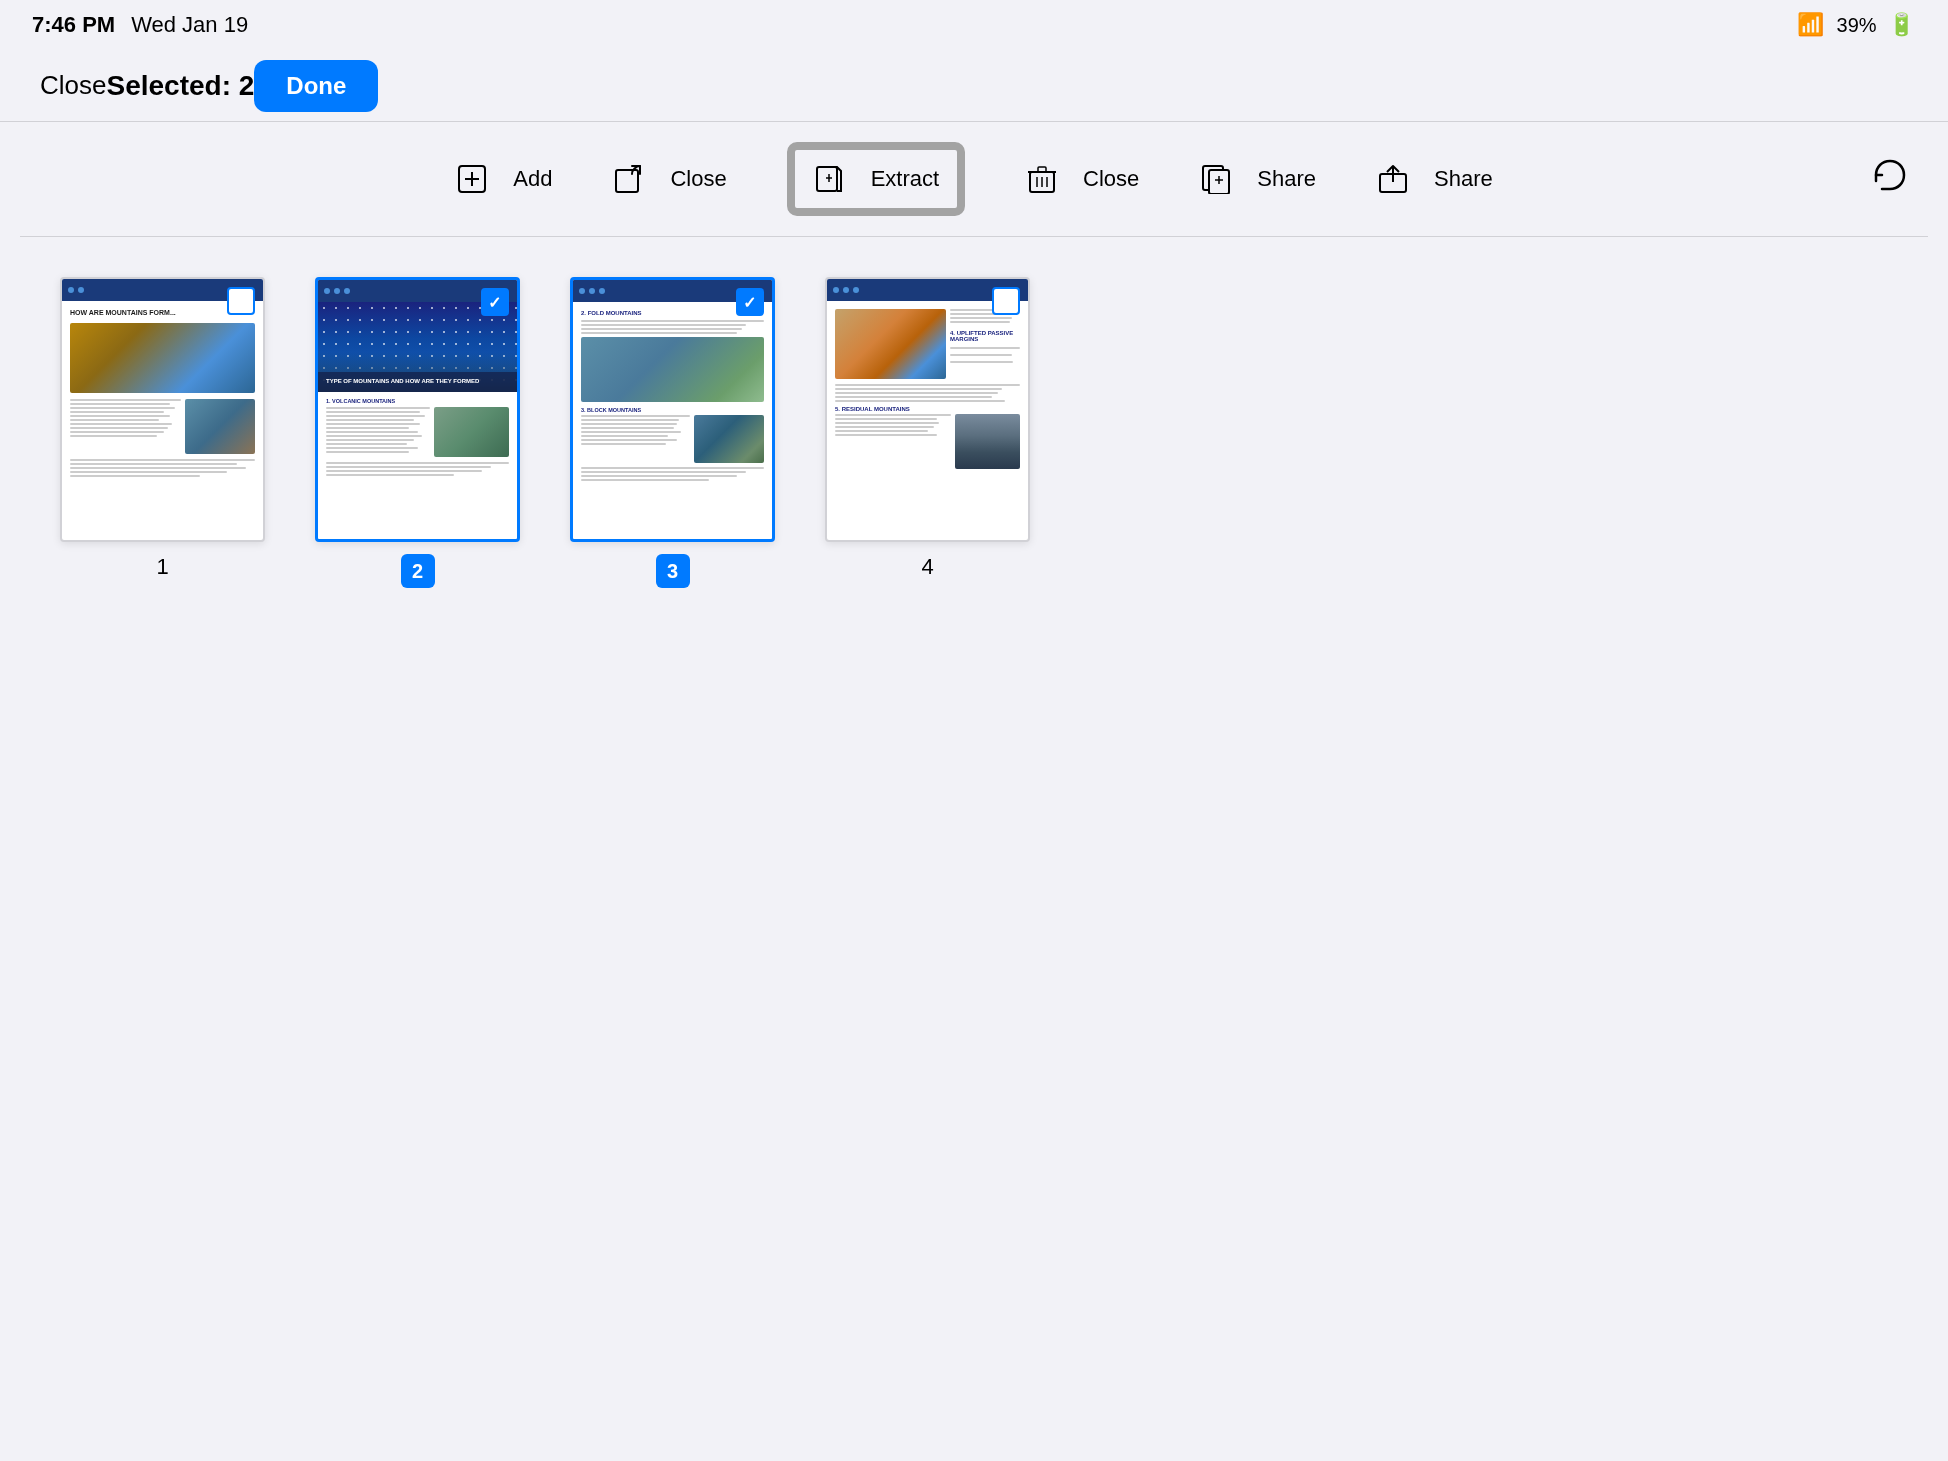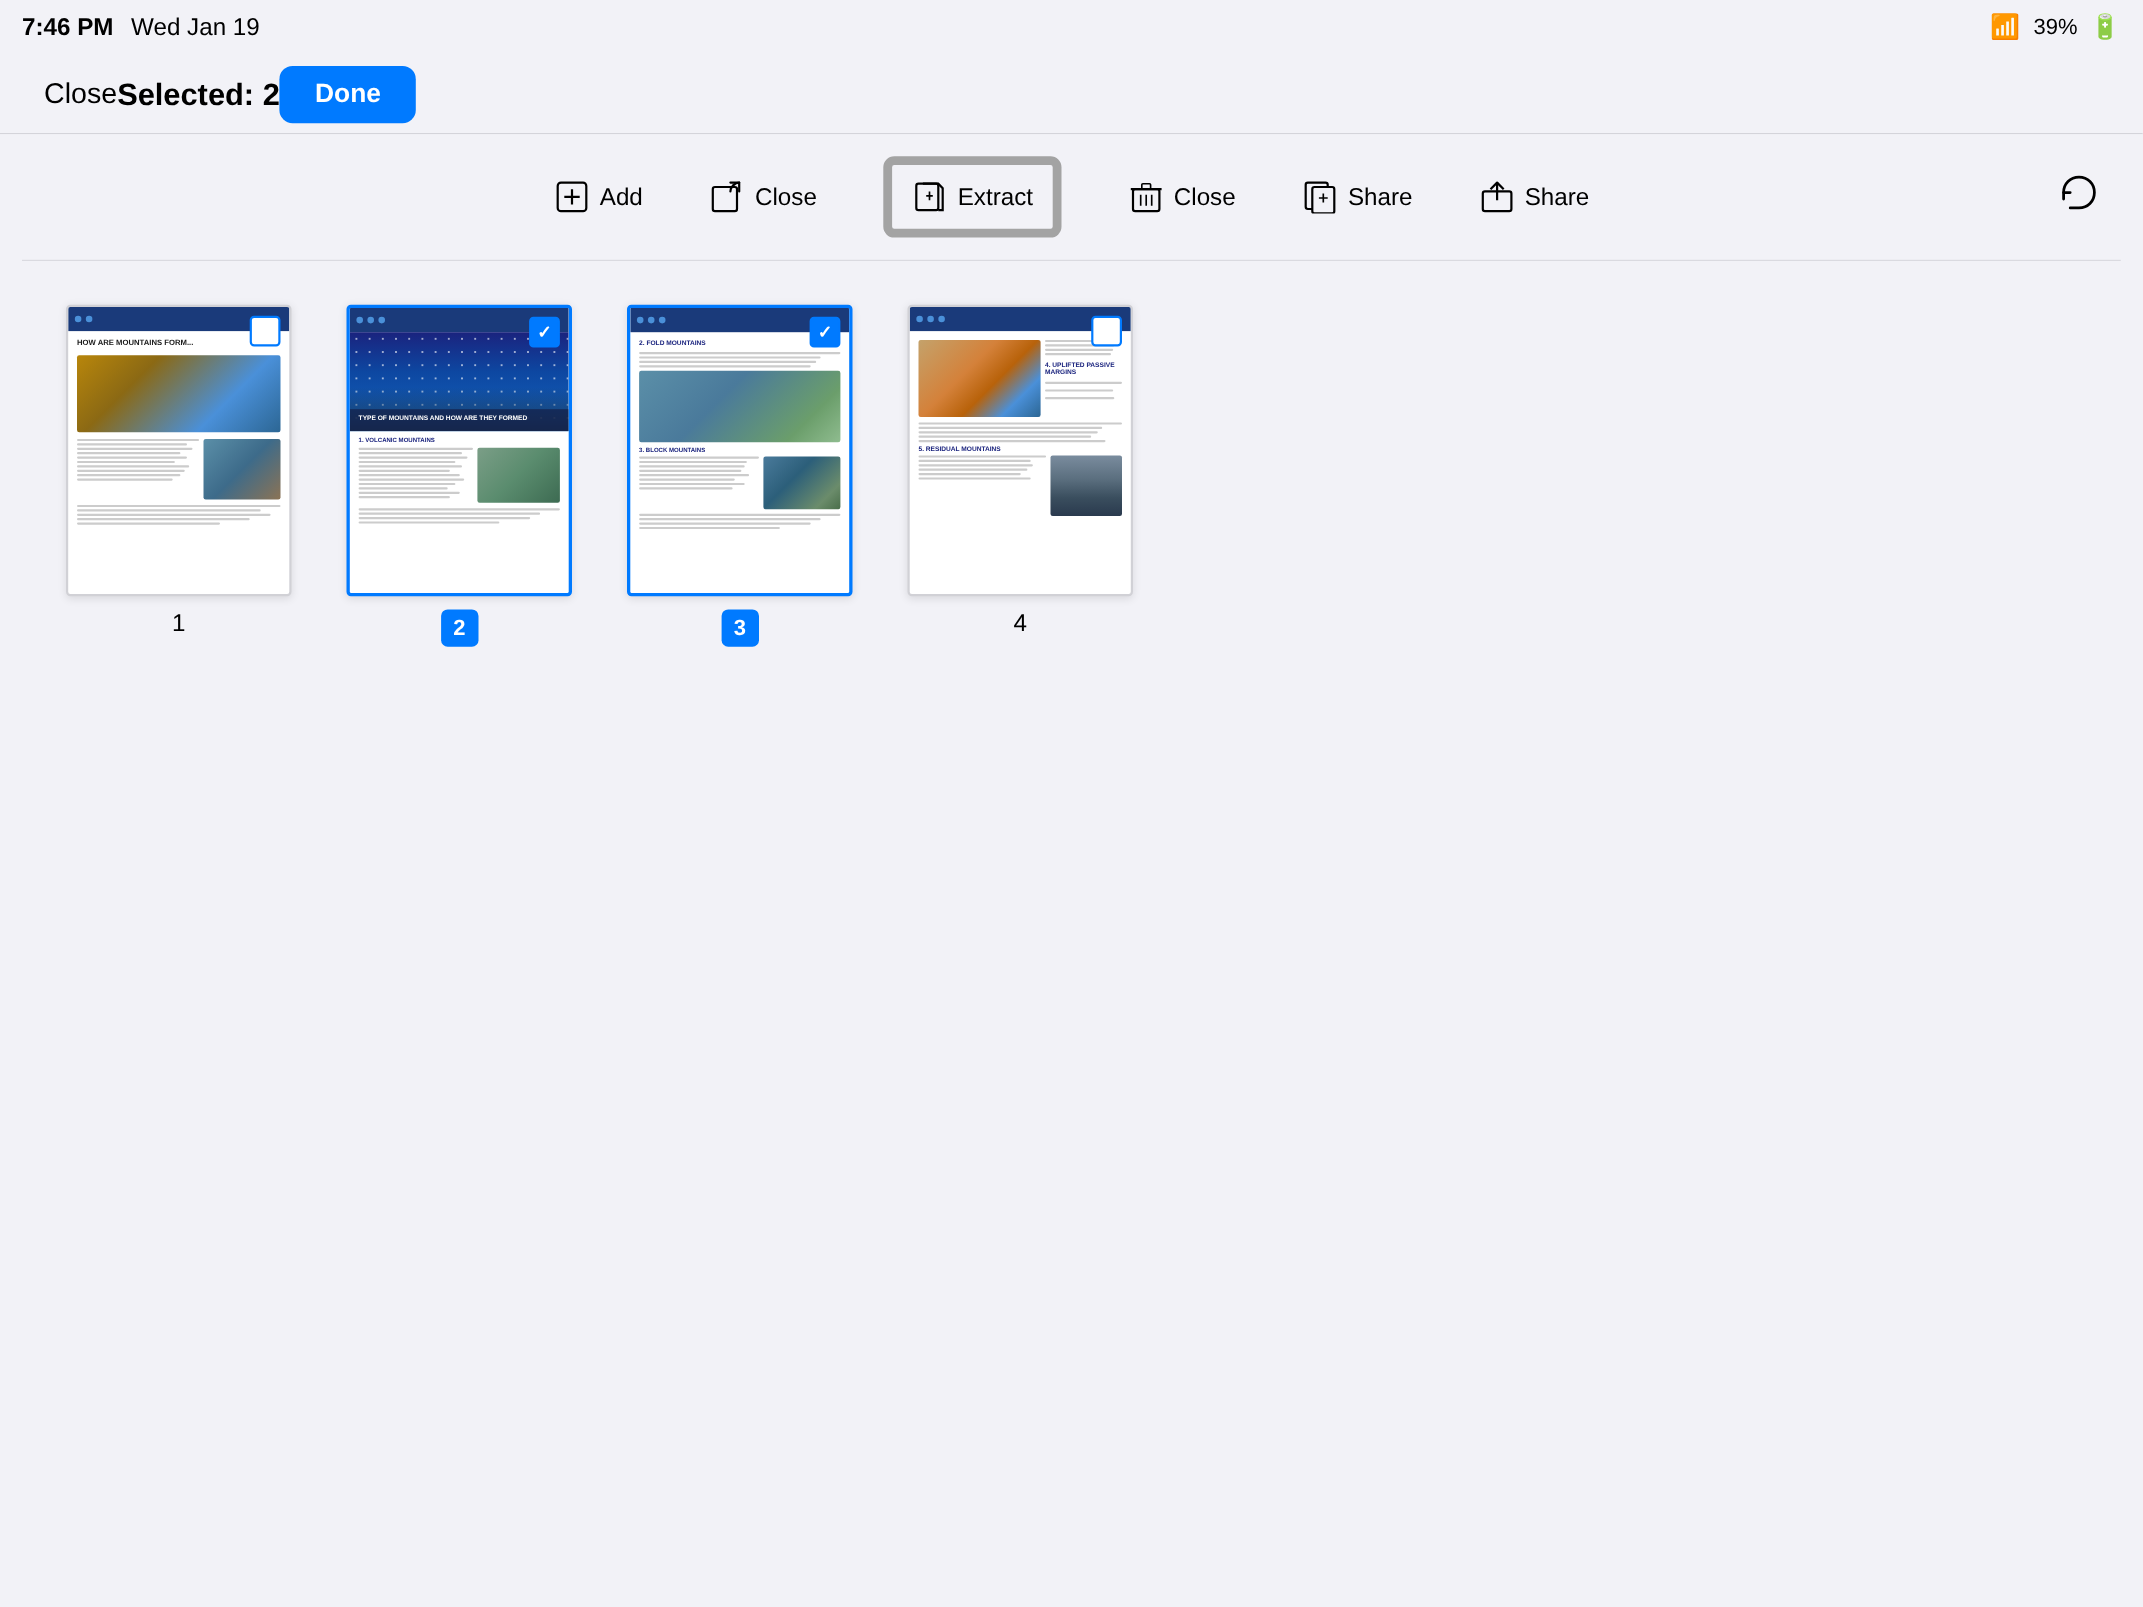--- a/index.html
+++ b/index.html
@@ -9,21 +9,21 @@
       width: 1948px;
       min-height: 1461px;
       overflow-x: hidden;
     }
 
     
     .status-bar {
       display: flex;
       justify-content: space-between;
       align-items: center;
-      padding: 0 20px;
+      padding: 0 32px;
       height: 50px;
       background: #f2f2f7;
     }
     .status-time {
       font-size: 22px;
       font-weight: 600;
       color: #000;
     }
     .status-right {
       display: flex;
@@ -84,21 +84,21 @@
       flex-direction: column;
       align-items: center;
       gap: 4px;
       cursor: pointer;
       background: none;
       border: none;
     }
     .toolbar-icon-label {
       display: flex;
       align-items: center;
-      gap: 8px;
+      gap: 24px;
     }
     .toolbar-label {
       font-size: 22px;
       color: #000;
       font-weight: 400;
     }
     .toolbar-icon {
       width: 34px;
       height: 34px;
       display: flex;

